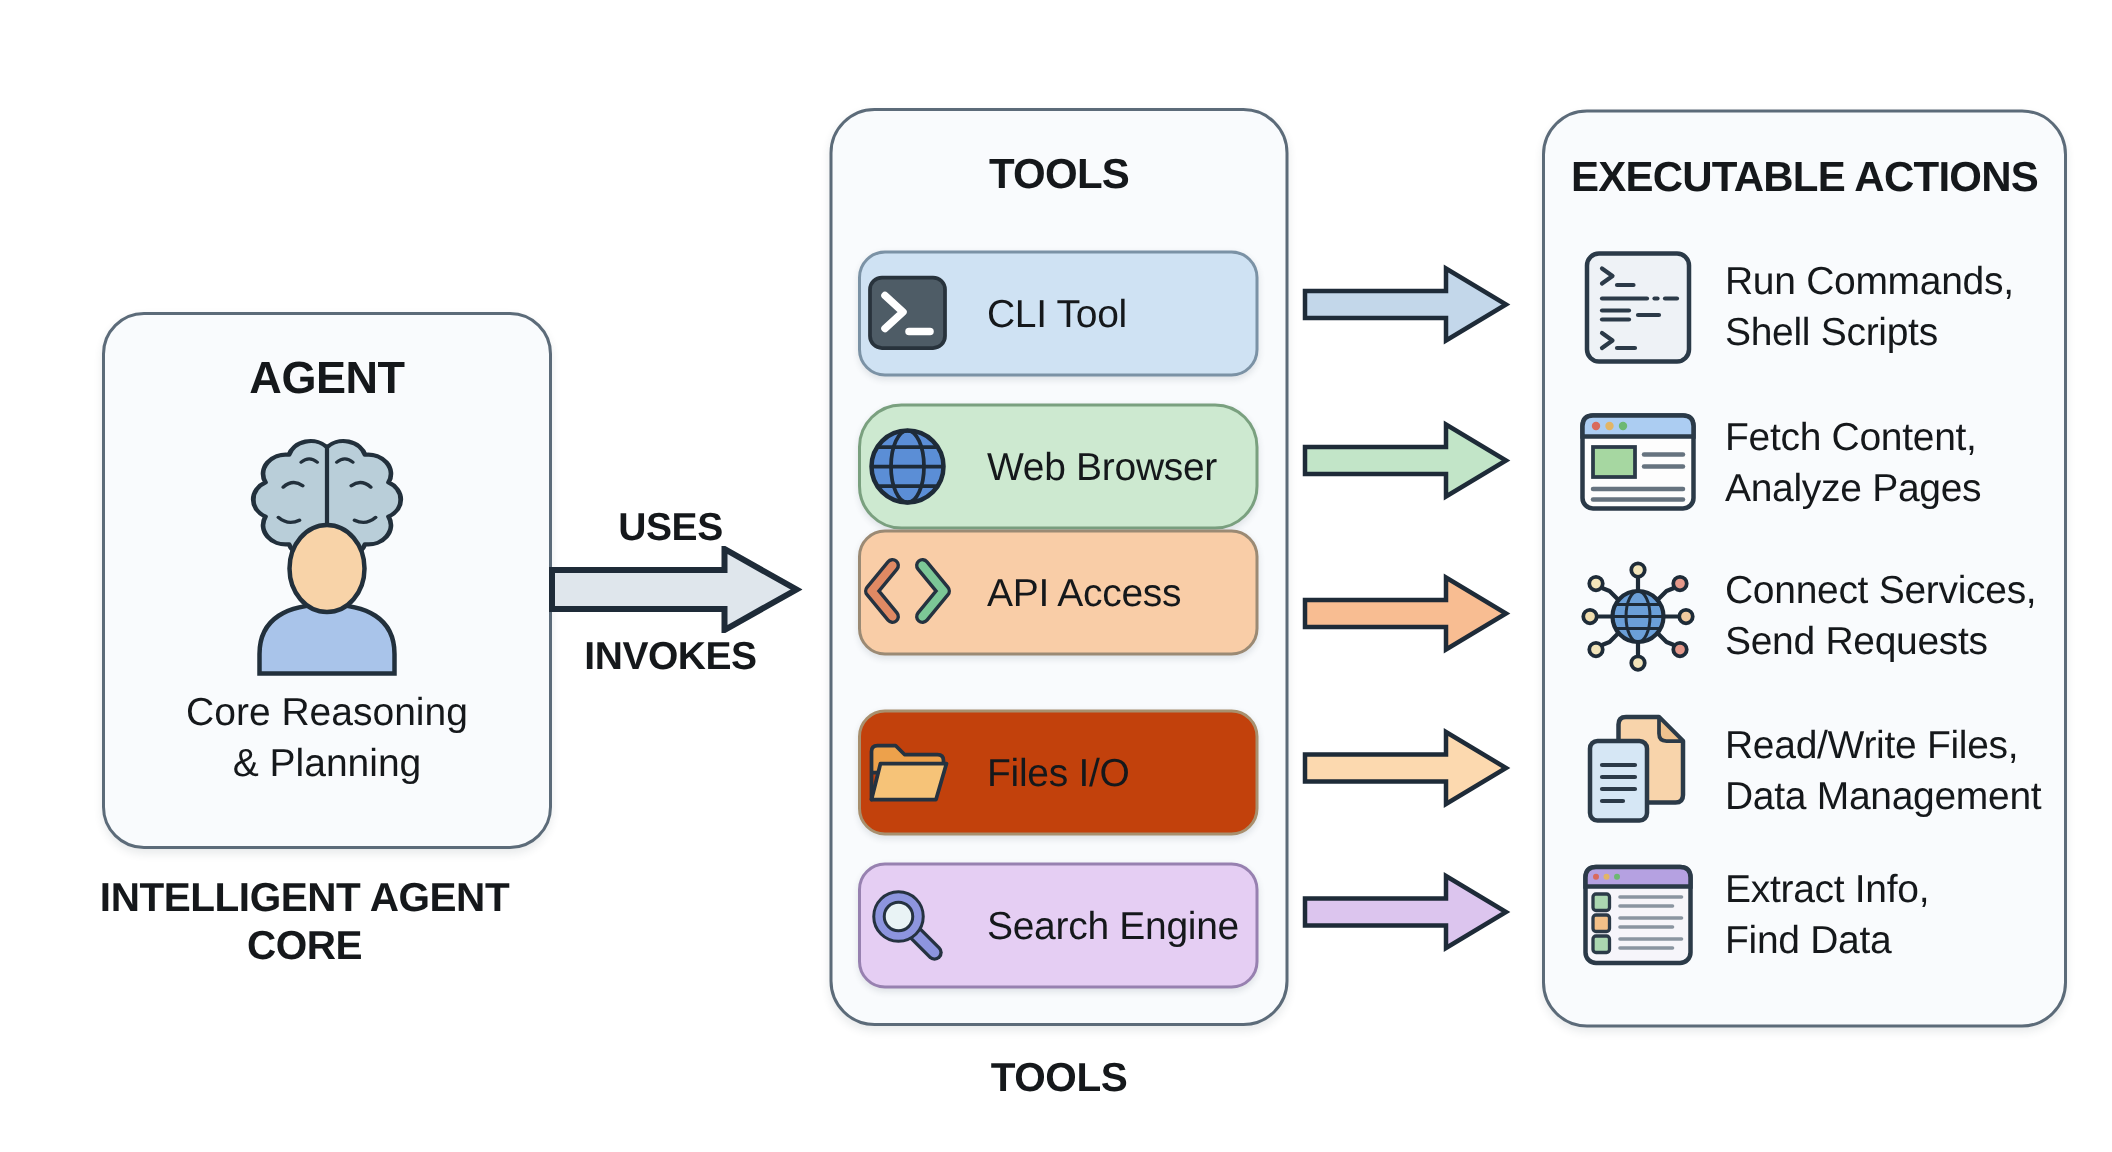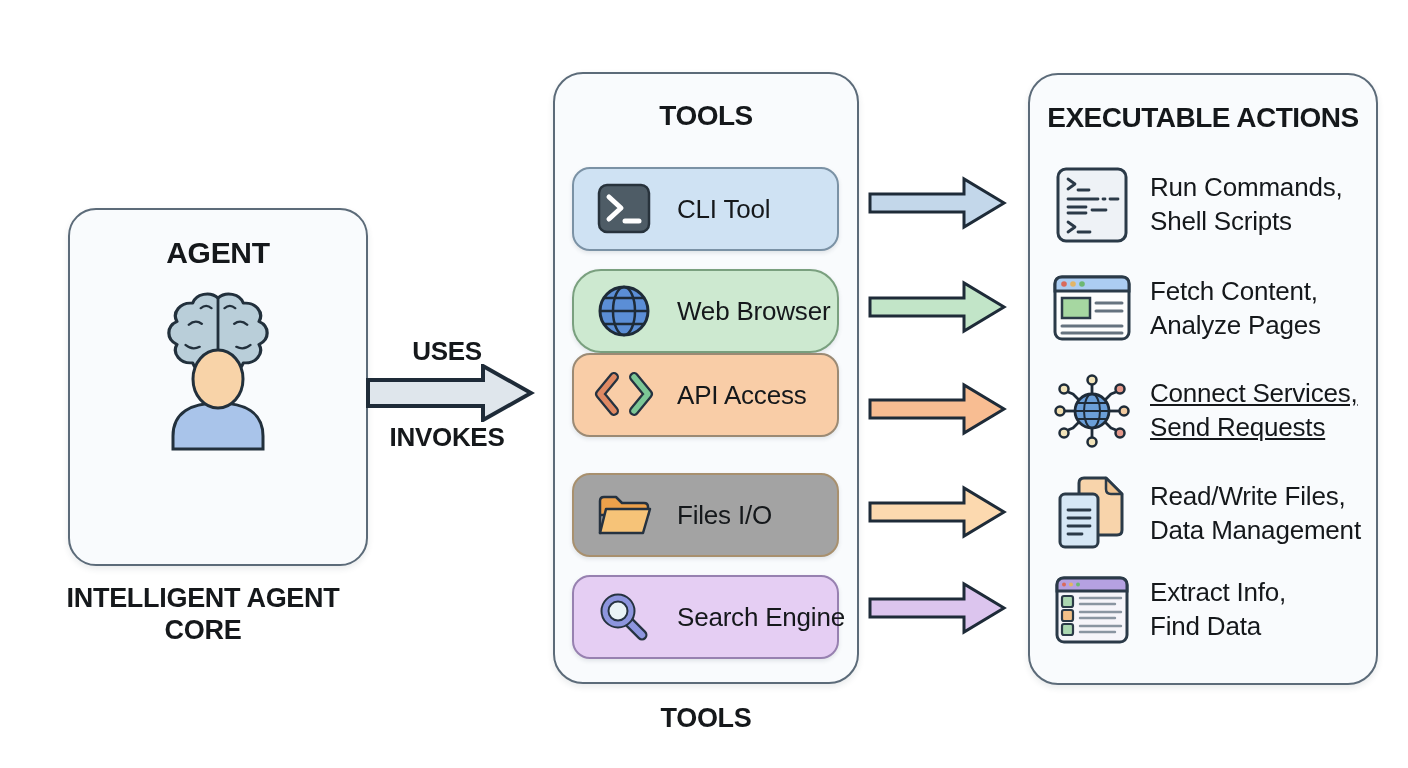--- a/index.html
+++ b/index.html
@@ -28,28 +28,28 @@
     position:absolute;left:0;right:0;top:26px;text-align:center;
     font-size:30px;font-weight:700;letter-spacing:-.3px;
   }
   .agent-body{
     position:absolute;left:0;right:0;top:247px;text-align:center;
     font-size:26px;line-height:1.32;
   }
   .pill{
     position:absolute;left:17px;width:267px;height:84px;border-radius:18px;
     border:2.5px solid #888;display:flex;align-items:center;box-sizing:border-box;
-    padding-left:19px;box-shadow:0 2px 4px rgba(40,55,70,.12);
+    box-shadow:0 2px 4px rgba(40,55,70,.12);
   }
   .pill .ticon{flex:0 0 auto;margin-right:22px;display:block;}
   .pill-label{font-size:26px;letter-spacing:-.2px;white-space:nowrap;}
   .pill-cli{background:#cfe2f3;border-color:#7b92a5;}
   .pill-web{background:#cde9d0;border-color:#7aa07f;border-radius:29px;}
   .pill-api{background:#f9cda7;border-color:#9b8a74;}
-  .pill-files{background:#a3a3a3;border-color:#a8906e;}
+  .pill-files{background:#c2410c;border-color:#a8906e;}
   .pill-search{background:#e5cef3;border-color:#9781b0;}
   .action-item{
     position:absolute;left:18px;height:88px;display:flex;align-items:center;
   }
   .action-item .aicon{flex:0 0 88px;margin-right:14px;display:block;}
   .action-text{font-size:26px;line-height:1.3;letter-spacing:-.2px;white-space:nowrap;}
   .arrow-svg{position:absolute;display:block;}
   .fill-a0{fill:#c3d7ea;} .fill-a1{fill:#c2e5c8;} .fill-a2{fill:#f8bd92;}
   .fill-a3{fill:#fcd9af;} .fill-a4{fill:#dcc5ee;}
 </style>
@@ -83,20 +83,24 @@
         <path d="M30,60 q6,6 13,2" fill="none" stroke="#22303c" stroke-width="2.4" stroke-linecap="round"></path>
         <path d="M87,38 q-6,-6 -12,-1" fill="none" stroke="#22303c" stroke-width="2.4" stroke-linecap="round"></path>
         <path d="M90,60 q-6,6 -13,2" fill="none" stroke="#22303c" stroke-width="2.4" stroke-linecap="round"></path>
         <path d="M44,20 q5,-5 10,0" fill="none" stroke="#22303c" stroke-width="2.2" stroke-linecap="round"></path>
         <path d="M66,20 q5,-5 10,0" fill="none" stroke="#22303c" stroke-width="2.2" stroke-linecap="round"></path>
       </g>
 
       <ellipse cx="60" cy="93" rx="25" ry="29" fill="#f8d3a8" stroke="#22303c" stroke-width="3"></ellipse>
     </svg>
 
+    <div class="agent-body">
+      <div>Core Reasoning</div>
+      <div>&amp; Planning</div>
+    </div>
   </div>
 
   <div class="caption" style="left:203px;top:582px;">
     <div>INTELLIGENT AGENT</div>
     <div>CORE</div>
   </div>
 
   <div class="conn-label" style="left:447px;top:336px;">USES</div>
   <svg class="arrow-svg" style="left:365px;top:364px;" width="170" height="58" viewBox="0 0 170 58">
     <polygon points="3,16 118,16 118,2 166,29 118,56 118,42 3,42" fill="#dfe6ec" stroke="#1e2b38" stroke-width="4"></polygon>
@@ -213,21 +217,21 @@
           <line x1="14" y1="61" x2="74" y2="61"></line>
           <line x1="14" y1="68" x2="74" y2="68"></line>
         </g>
       </svg>
       <div class="action-text">
         <div>Fetch Content,</div>
         <div>Analyze Pages</div>
       </div>
     </div>
 
-    <div class="action-item" style="top:292px;text-decoration:underline;">
+    <div class="action-item" style="top:292px;">
       <svg class="aicon" width="88" height="88" viewBox="0 0 88 88">
         <g fill="none" stroke="#1e2b38" stroke-width="2.8" stroke-linejoin="round">
           <line x1="44" y1="28" x2="44" y2="18"></line>
           <line x1="44" y1="60" x2="44" y2="70"></line>
           <line x1="27" y1="44" x2="17" y2="44"></line>
           <line x1="61" y1="44" x2="71" y2="44"></line>
           <polyline points="31,33 25,27 20,25"></polyline>
           <polyline points="57,33 63,27 68,25"></polyline>
           <polyline points="31,55 25,61 20,63"></polyline>
           <polyline points="57,55 63,61 68,63"></polyline>

